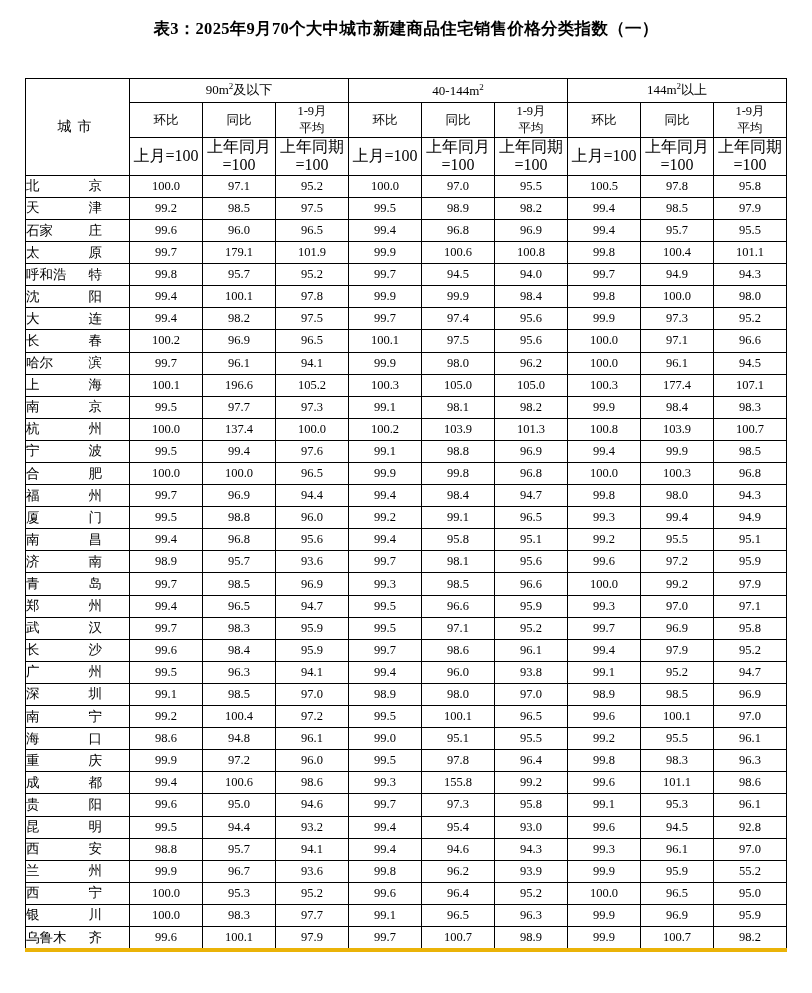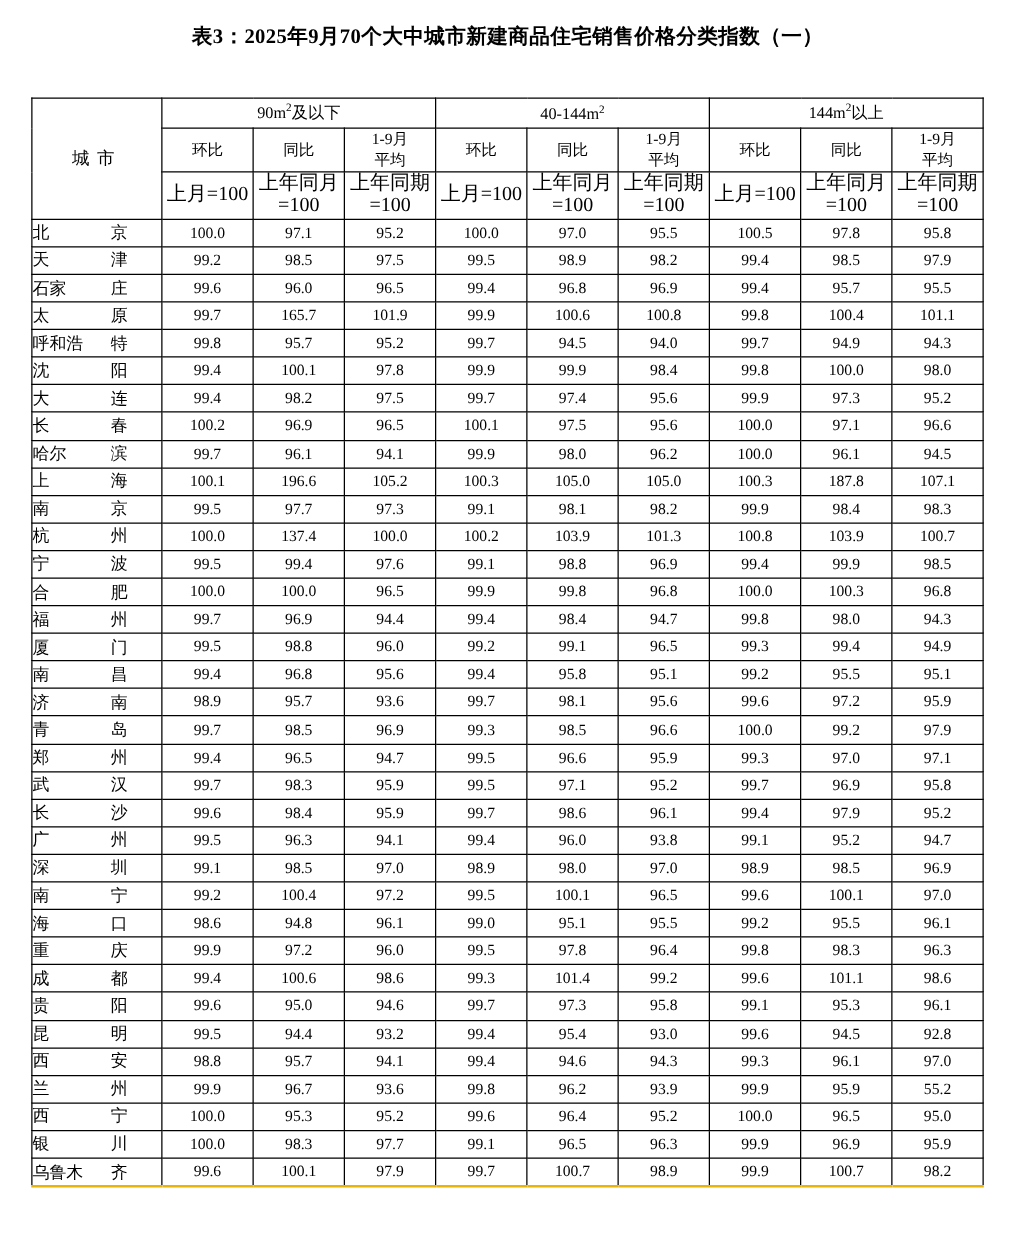--- a/index.html
+++ b/index.html
@@ -88,21 +88,21 @@
     height: 21.1px;
     font-family: "Liberation Serif", serif;
   }
   sup { font-size: 9px; vertical-align: super; }
   
   tbody tr td {
     border-top: none;
     border-bottom: none;
   }
   tbody tr:first-child td { border-top: 1px solid #000; }
-  tbody tr:last-child td { border-bottom: 2px solid #eab308; }
+  tbody tr:last-child td { border-bottom: 4px solid #eab308; }
   td.city, td.num { border-left: 1px solid #000; border-right: 1px solid #000; }
 </style>
 </head>
 <body>
 
 <div class="page">
 
   <div class="doc-title">表3：2025年9月70个大中城市新建商品住宅销售价格分类指数（一）</div>
 
   <div class="table-wrap">
@@ -202,21 +202,21 @@
             <td class="num">95.5</td>
           </tr>
           <tr>
             <td class="city">
               <span class="namebox">
                 <span>太</span>
                 <span>原</span>
               </span>
             </td>
             <td class="num">99.7</td>
-            <td class="num">165.7</td>
+            <td class="num">179.1</td>
             <td class="num">101.9</td>
             <td class="num">99.9</td>
             <td class="num">100.6</td>
             <td class="num">100.8</td>
             <td class="num">99.8</td>
             <td class="num">100.4</td>
             <td class="num">101.1</td>
           </tr>
           <tr>
             <td class="city">
@@ -310,21 +310,21 @@
                 <span>海</span>
               </span>
             </td>
             <td class="num">100.1</td>
             <td class="num">196.6</td>
             <td class="num">105.2</td>
             <td class="num">100.3</td>
             <td class="num">105.0</td>
             <td class="num">105.0</td>
             <td class="num">100.3</td>
-            <td class="num">187.8</td>
+            <td class="num">177.4</td>
             <td class="num">107.1</td>
           </tr>
           <tr>
             <td class="city">
               <span class="namebox">
                 <span>南</span>
                 <span>京</span>
               </span>
             </td>
             <td class="num">99.5</td>
@@ -613,21 +613,21 @@
             <td class="city">
               <span class="namebox">
                 <span>成</span>
                 <span>都</span>
               </span>
             </td>
             <td class="num">99.4</td>
             <td class="num">100.6</td>
             <td class="num">98.6</td>
             <td class="num">99.3</td>
-            <td class="num">101.4</td>
+            <td class="num">155.8</td>
             <td class="num">99.2</td>
             <td class="num">99.6</td>
             <td class="num">101.1</td>
             <td class="num">98.6</td>
           </tr>
           <tr>
             <td class="city">
               <span class="namebox">
                 <span>贵</span>
                 <span>阳</span>

